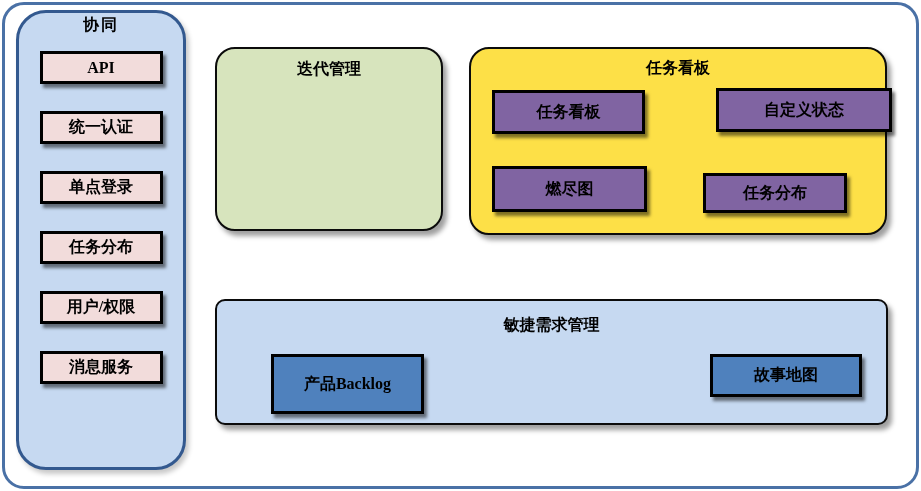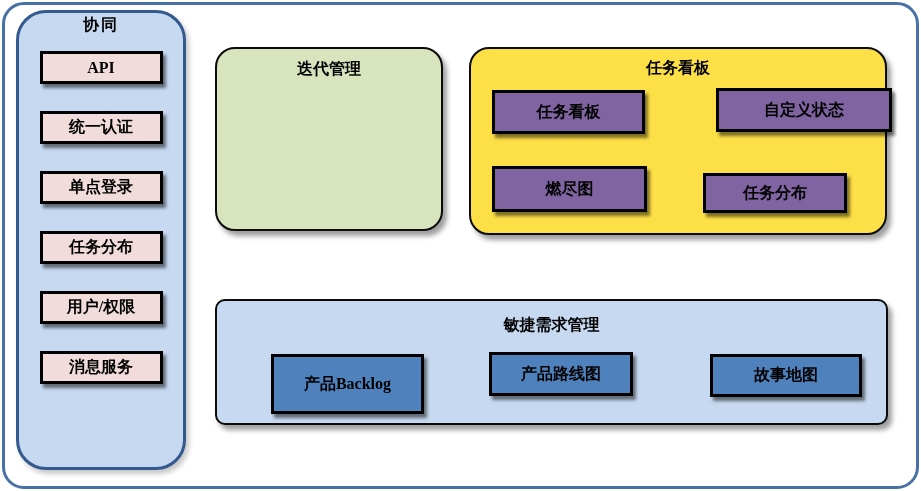--- a/index.html
+++ b/index.html
@@ -129,16 +129,15 @@
     <div class="group-title">任务看板</div>
     <div class="node purple-node n-task-card">任务看板</div>
     <div class="node purple-node n-custom-status">自定义状态</div>
     <div class="node purple-node n-burndown">燃尽图</div>
     <div class="node purple-node n-task-distribution">任务分布</div>
   </div>
 
   <div class="group group-agile">
     <div class="group-title">敏捷需求管理</div>
     <div class="node blue-node n-product-backlog">产品Backlog</div>
-    <div class="node blue-node n-product-roadmap">产品路线图</div>
     <div class="node blue-node n-story-map">故事地图</div>
   </div>
 </div>
 
 </body></html>

